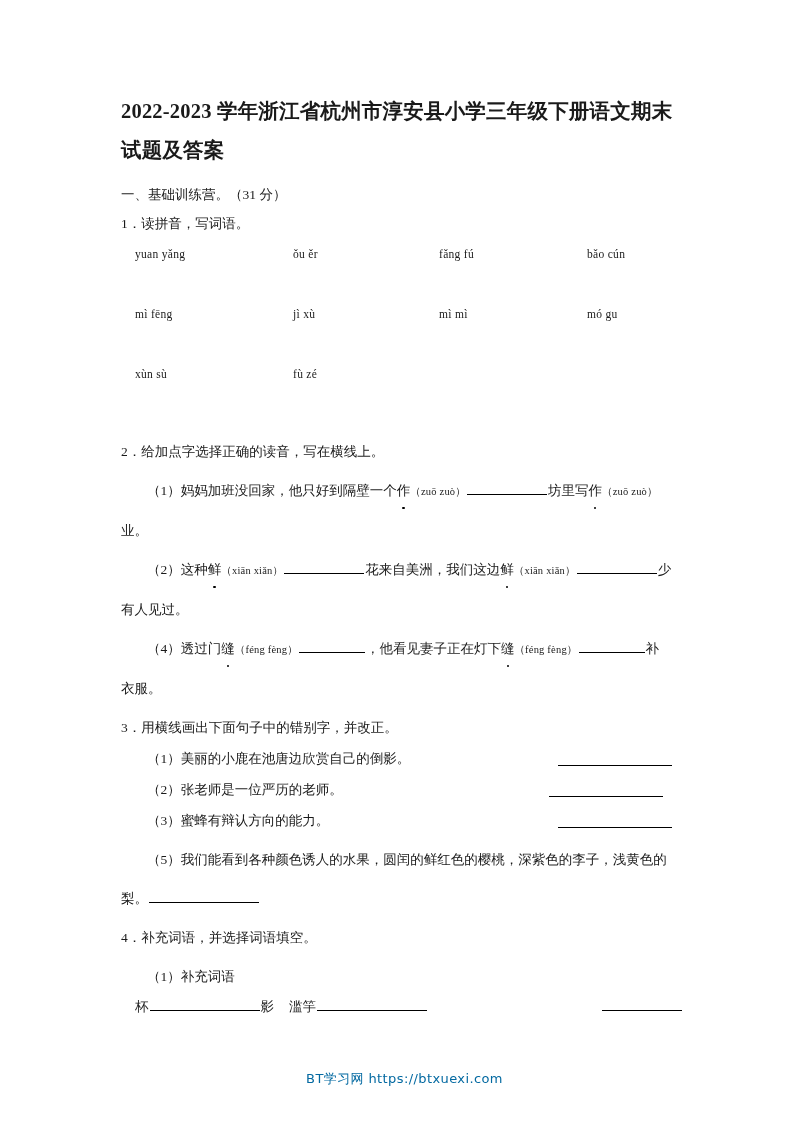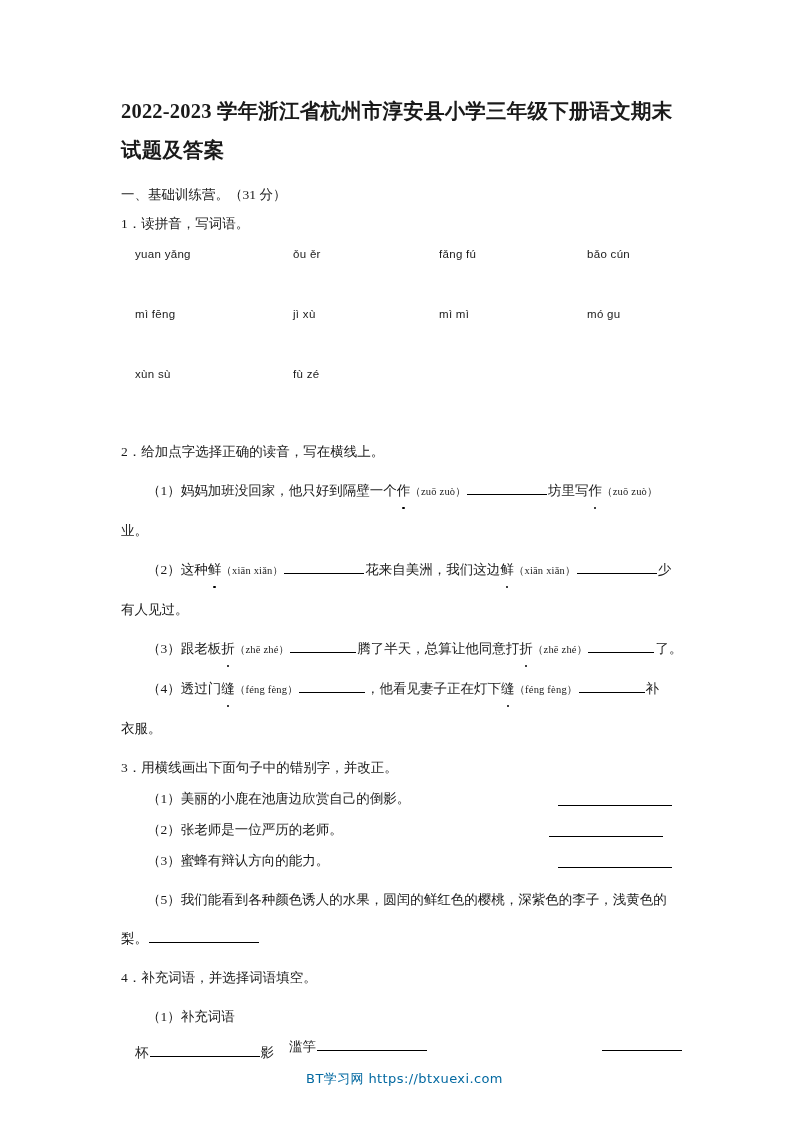--- a/index.html
+++ b/index.html
@@ -53,21 +53,21 @@
   }
 
   
   .pinyin-block {
     margin-top: 10px;
   }
   .pinyin-row {
     position: relative;
     height: 60px;
     font-size: 11.5px;
-    font-family: Liberation Sans, sans-serif;
+    font-family: Liberation Serif, serif;
   }
   .pinyin-cell {
     position: absolute;
     top: 0;
     white-space: nowrap;
     letter-spacing: 0.3px;
   }
 
   
   .blank {
@@ -187,23 +187,20 @@
     <div class="line indent2">
       <span>（1）</span><span>妈妈加班没回家，他只好到隔壁一个</span><span class="dotchar">作</span><span class="pinyin-inline">（zuō zuò）</span><span class="blank b-lg"></span><span>坊里写</span><span class="dotchar">作</span><span class="pinyin-inline">（zuō zuò）</span>
     </div>
     <div class="line">业。</div>
 
     <div class="line indent2">
       <span>（2）</span><span>这种</span><span class="dotchar">鲜</span><span class="pinyin-inline">（xiān xiǎn）</span><span class="blank b-lg"></span><span>花来自美洲，我们这边</span><span class="dotchar">鲜</span><span class="pinyin-inline">（xiān xiǎn）</span><span class="blank b-lg"></span><span>少</span>
     </div>
     <div class="line">有人见过。</div>
 
-    <div class="line indent2">
-      <span>（3）</span><span>跟老板</span><span class="dotchar">折</span><span class="pinyin-inline">（zhē zhé）</span><span class="blank b-md"></span><span>腾了半天，总算让他同意打</span><span class="dotchar">折</span><span class="pinyin-inline">（zhē zhé）</span><span class="blank b-md"></span><span>了。</span>
-    </div>
 
     <div class="line indent2">
       <span>（4）</span><span>透过门</span><span class="dotchar">缝</span><span class="pinyin-inline">（féng fèng）</span><span class="blank b-md"></span><span>，他看见妻子正在灯下</span><span class="dotchar">缝</span><span class="pinyin-inline">（féng fèng）</span><span class="blank b-md"></span><span>补</span>
     </div>
     <div class="line">衣服。</div>
 
     <div class="line">3．用横线画出下面句子中的错别字，并改正。</div>
 
     <div class="q3-row indent2">
       <span>（1）</span><span>美丽的小鹿在池唐边欣赏自己的倒影。</span>
@@ -227,21 +224,21 @@
     <div class="line">
       <span>梨。</span><span class="blank b-xxl"></span>
     </div>
 
     <div class="line">4．补充词语，并选择词语填空。</div>
 
     <div class="line indent2">（1）补充词语</div>
 
     <div class="idiom-row">
 
-      <span class="idiom-item" style="left:14px;margin-top:6px;">
+      <span class="idiom-item" style="left:14px;">
         <span>杯</span><span class="blank b-xxl"></span><span>影</span>
       </span>
 
       <span class="idiom-item" style="left:168px;">
         <span>滥竽</span><span class="blank b-xxl"></span>
       </span>
 
 
       <span class="idiom-item" style="left:480px;">
         <span class="blank b-lg"></span>

